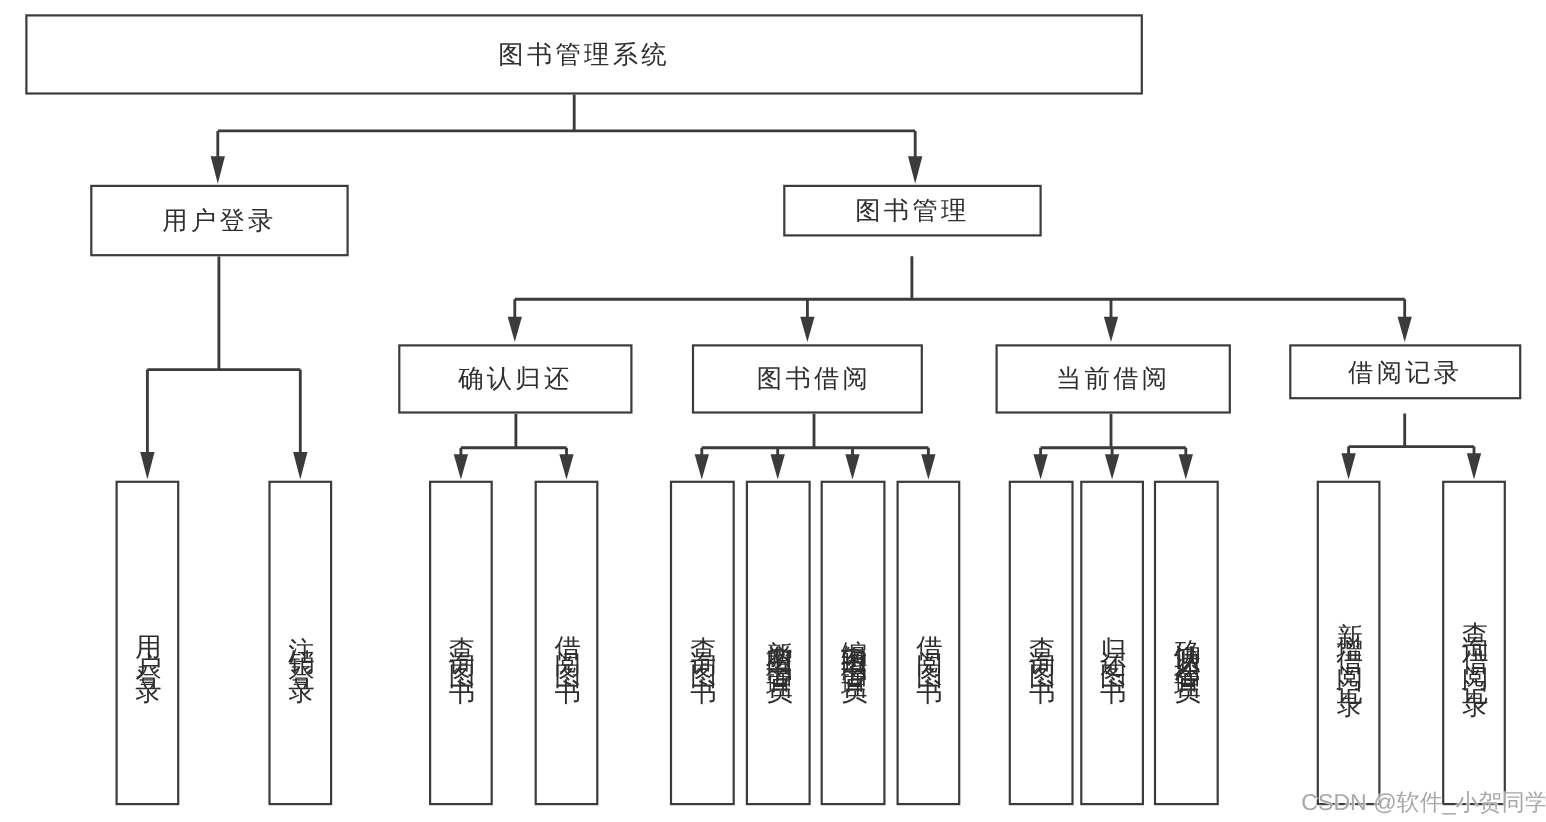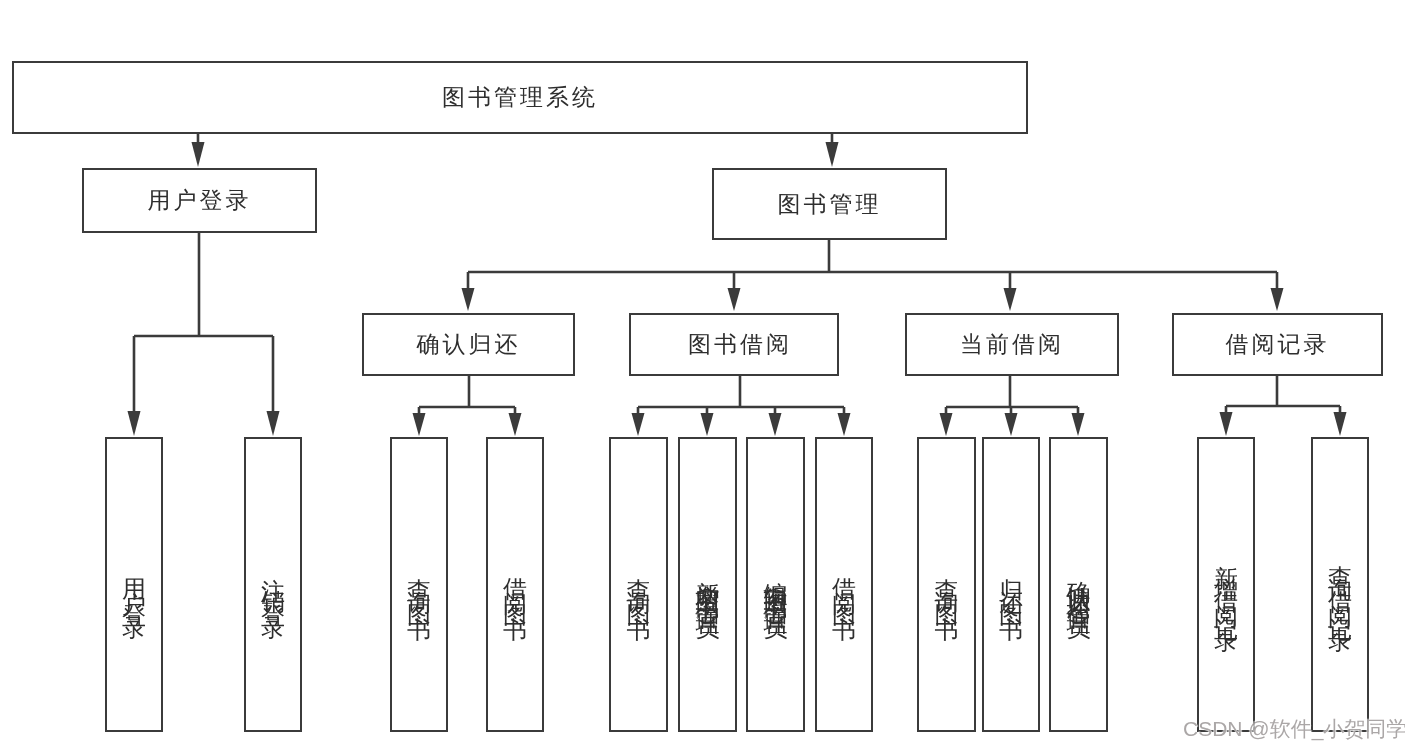--- a/index.html
+++ b/index.html
@@ -93,41 +93,41 @@
       <polygon points="1004.5,413 1017.5,413 1011,436"></polygon>
       <polygon points="1071.5,413 1084.5,413 1078,436"></polygon>
     </g>
     <g>
       <path d="M1277,376 V406 M1226,406 H1340 M1226,406 V414 M1340,406 V414"></path>
       <polygon points="1219.5,412 1232.5,412 1226,436"></polygon>
       <polygon points="1333.5,412 1346.5,412 1340,436"></polygon>
     </g>
   </svg>
 
-  <div class="node hbox" style="left:12px;top:13px;width:1016px;height:73px;margin-top:48px;">
+  <div class="node hbox" style="left:23px;top:13px;width:1016px;height:73px;">
     <span class="lbl">图书管理系统</span>
   </div>
 
   <div class="node hbox" style="left:82px;top:168px;width:235px;height:65px;">
     <span class="lbl">用户登录</span>
   </div>
-  <div class="node hbox" style="left:712px;top:168px;width:235px;height:72px;">
+  <div class="node hbox" style="left:712px;top:168px;width:235px;height:47px;">
     <span class="lbl">图书管理</span>
   </div>
 
   <div class="node hbox" style="left:362px;top:313px;width:213px;height:63px;">
     <span class="lbl">确认归还</span>
   </div>
   <div class="node hbox" style="left:629px;top:313px;width:210px;height:63px;padding-left:12px;">
     <span class="lbl">图书借阅</span>
   </div>
   <div class="node hbox" style="left:905px;top:313px;width:214px;height:63px;">
     <span class="lbl">当前借阅</span>
   </div>
-  <div class="node hbox" style="left:1172px;top:313px;width:211px;height:63px;">
+  <div class="node hbox" style="left:1172px;top:313px;width:211px;height:50px;">
     <span class="lbl">借阅记录</span>
   </div>
 
   <div class="node vbox ls-n" style="left:105px;top:437px;width:58px;height:295px;">
     <span class="lbl">用户登录</span>
   </div>
   <div class="node vbox ls-n" style="left:244px;top:437px;width:58px;height:295px;">
     <span class="lbl">注销登录</span>
   </div>
 

